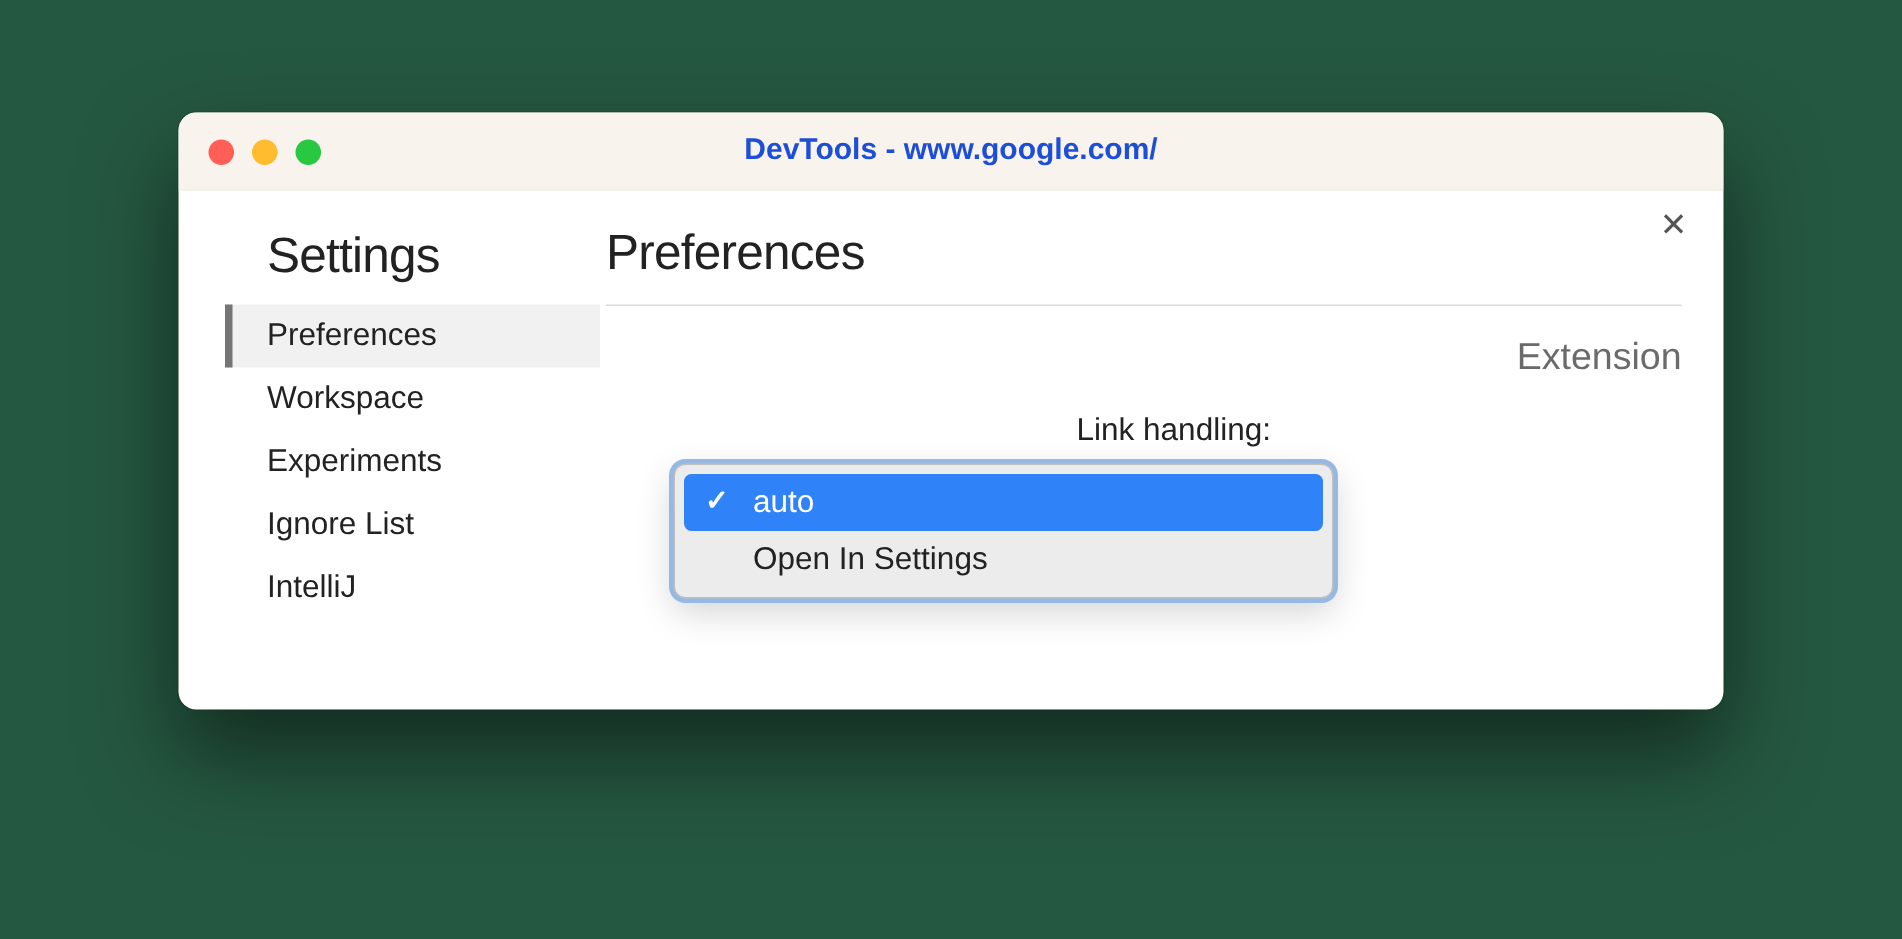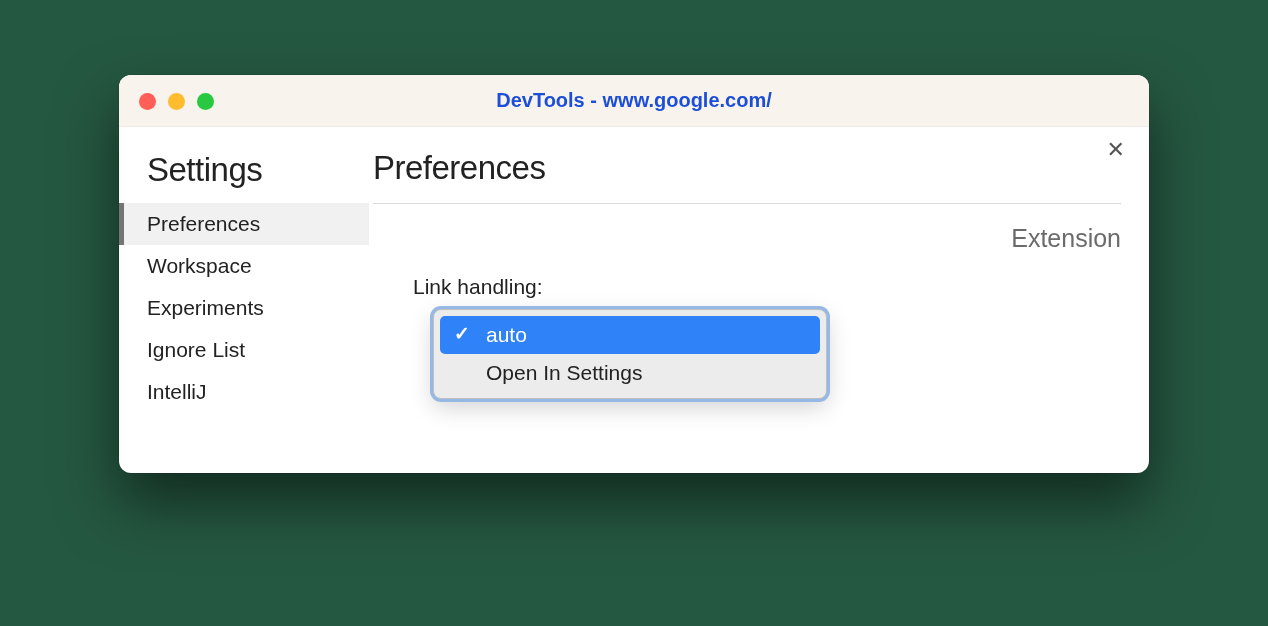--- a/index.html
+++ b/index.html
@@ -69,20 +69,21 @@
       font-size: 22px;
       color: #555;
       cursor: pointer;
       line-height: 1;
       font-weight: 400;
     }
     .sidebar {
       width: 250px;
       padding-top: 20px;
       flex-shrink: 0;
+      margin-left: 31px;
     }
     .sidebar-title {
       font-size: 33px;
       font-weight: 400;
       color: #222;
       padding: 4px 0 14px 28px;
       letter-spacing: -0.5px;
     }
     .sidebar-item {
       font-size: 21px;
@@ -121,24 +122,25 @@
       color: #6b6b6b;
       font-weight: 400;
       margin-bottom: 22px;
       text-align: right;
     }
     .setting-label {
       font-size: 21px;
       color: #222;
       margin-left: 40px;
       margin-bottom: 10px;
+      text-align: center;
     }
     .dropdown {
-      margin-left: 60px;
-      width: 394px;
+      margin-left: 45px;
+      width: 440px;
       background: #ececec;
       border: 1px solid #bfbfbf;
       border-radius: 8px;
       box-shadow: 0 0 0 3px #96b8e4, 0 8px 24px rgba(0,0,0,0.18);
       padding: 6px;
     }
     .dropdown-option {
       font-size: 21px;
       padding: 7px 14px 7px 46px;
       border-radius: 5px;

